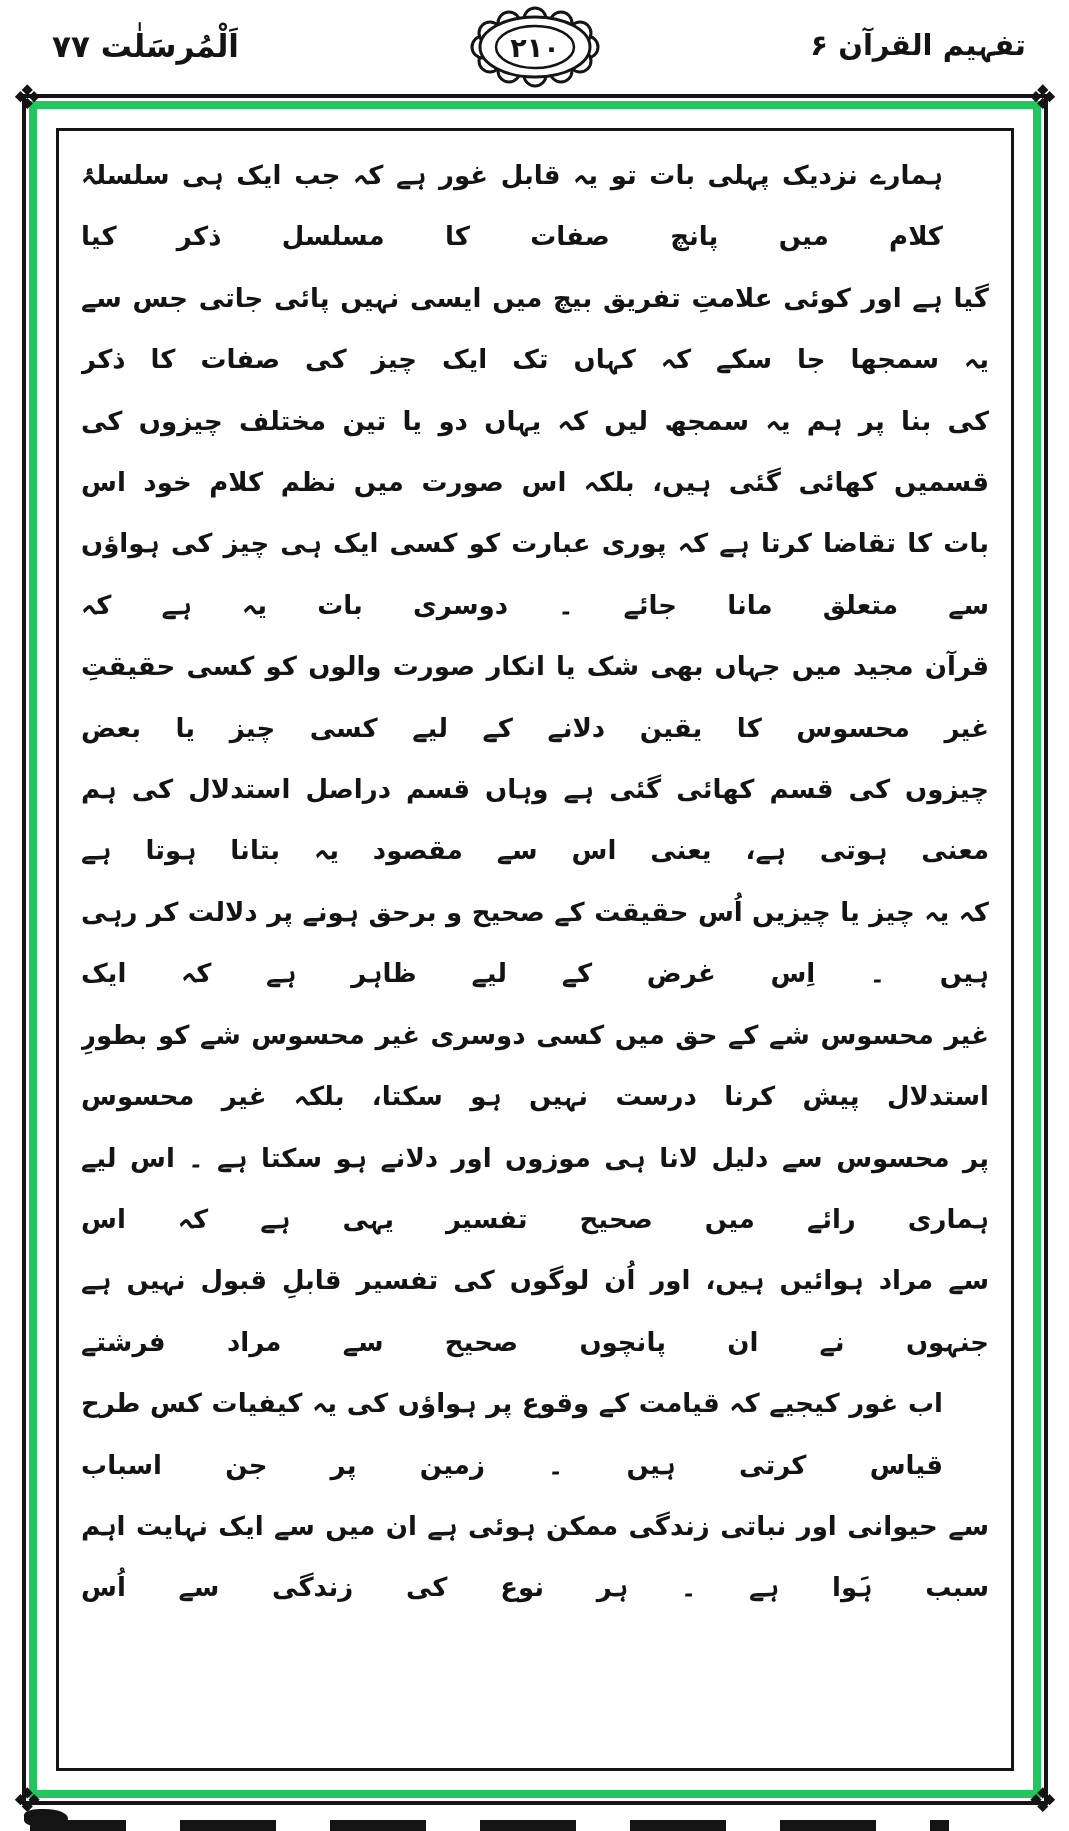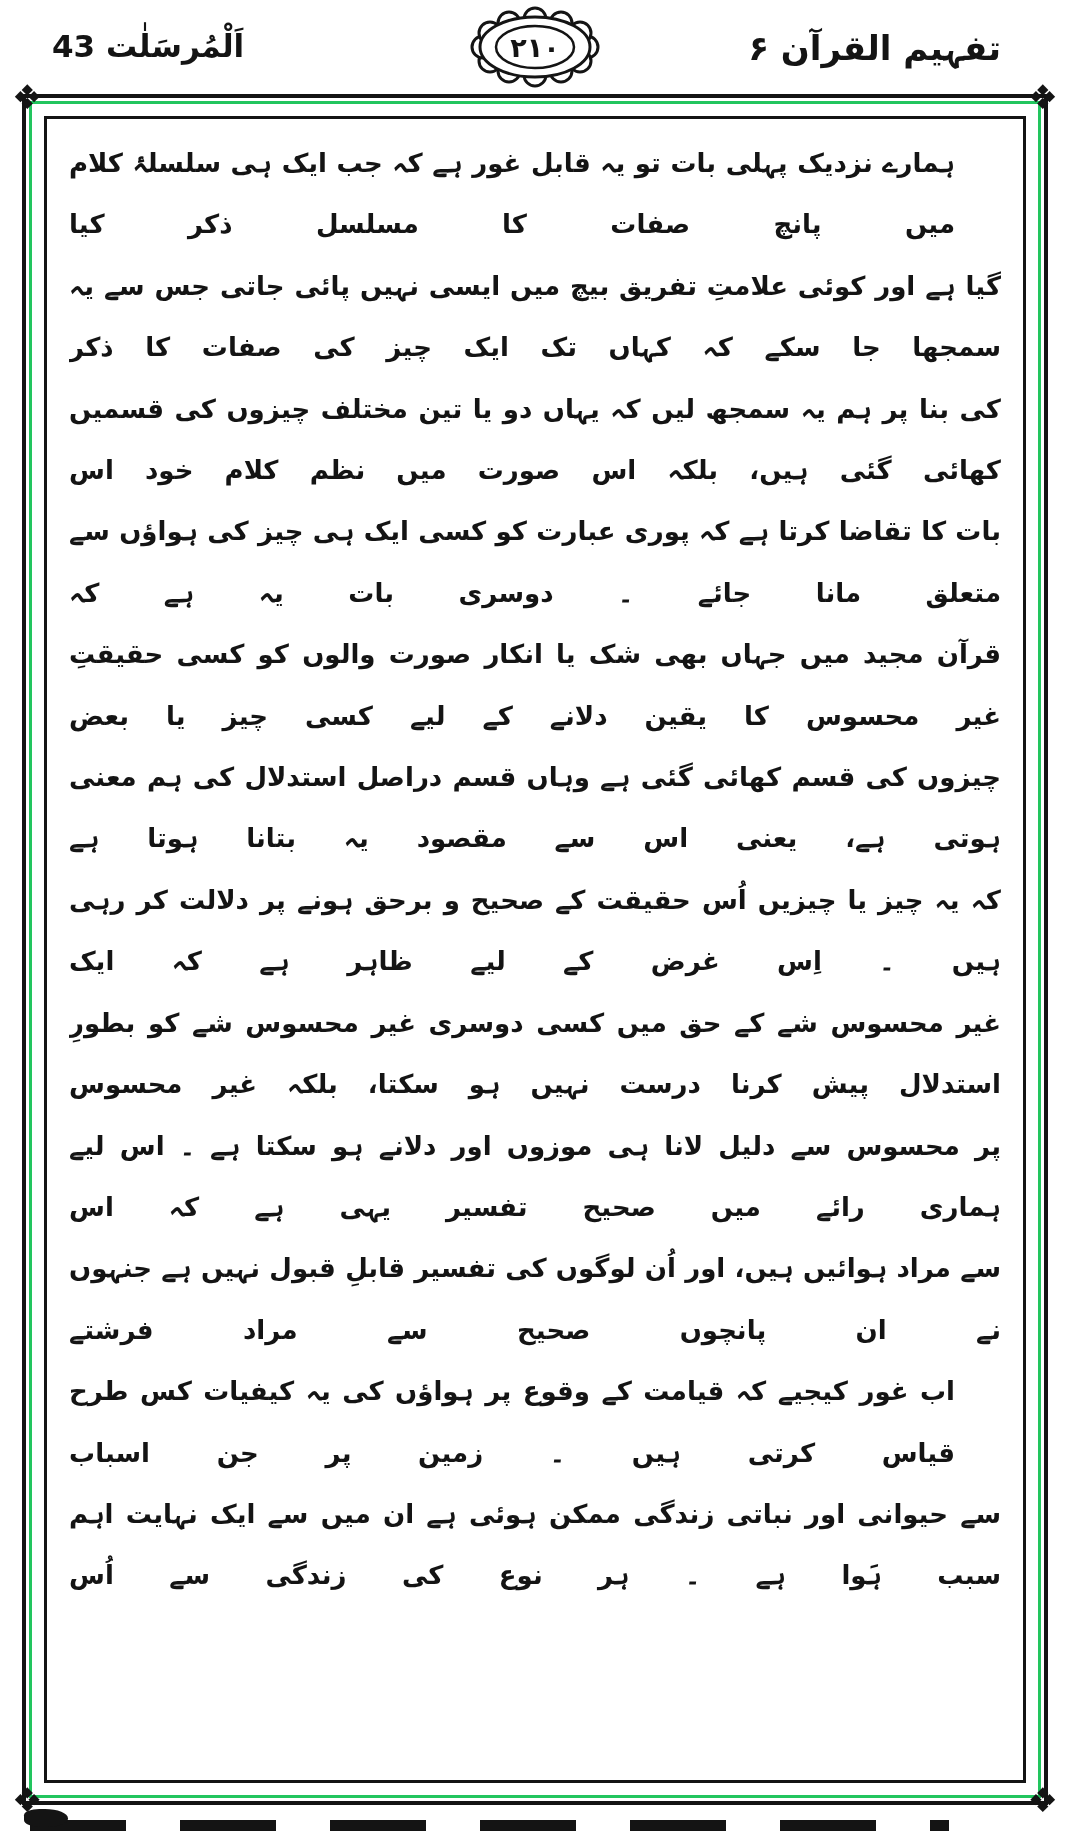--- a/index.html
+++ b/index.html
@@ -12,38 +12,38 @@
     color:#141414;
   }
   
   .hdr{
     position:absolute;top:28px;
     direction:rtl;
     font-weight:700;
     white-space:nowrap;
   }
   .hdr-left{left:52px;font-size:31px;}
-  .hdr-right{right:68px;font-size:34px;}
+  .hdr-right{right:43px;font-size:29px;}
   .medallion{
     position:absolute;top:0;left:50%;transform:translateX(-50%);
     width:176px;height:94px;
   }
   .medallion svg{display:block;}
   
   .frame{
     position:absolute;
     left:22px;right:21px;top:94px;bottom:26px;
     border:4px solid #141414;
     padding:3px;
     box-sizing:border-box;
   }
   .frame-mid{
     width:100%;height:100%;
-    border:3px solid #22c55e;
-    padding:12px;
+    border:8px solid #22c55e;
+    padding:19px;
     box-sizing:border-box;
   }
   .frame-in{
     width:100%;height:100%;
     border:3px solid #141414;
     box-sizing:border-box;
     padding:14px 22px 10px 22px;
   }
   .corner{
     position:absolute;
@@ -80,21 +80,21 @@
   .bottom-blob{
     position:absolute;left:24px;bottom:4px;width:44px;height:18px;
     background:#141414;border-radius:40% 60% 55% 45%;
   }
 </style>
 </head>
 <body>
 
 <div class="page">
 
-  <div class="hdr hdr-left">اَلْمُرسَلٰت 43</div>
+  <div class="hdr hdr-left">اَلْمُرسَلٰت ۷۷</div>
 
   <div class="medallion">
     <svg viewBox="0 0 176 94" width="176" height="94">
       <g fill="#ffffff" stroke="#141414" stroke-width="3">
         <circle cx="140" cy="47" r="11"></circle>
           <circle cx="133" cy="61" r="11"></circle>
           <circle cx="114" cy="71" r="11"></circle>
         <circle cx="88" cy="75" r="11"></circle>
           <circle cx="62" cy="71" r="11"></circle>
           <circle cx="43" cy="61" r="11"></circle>

